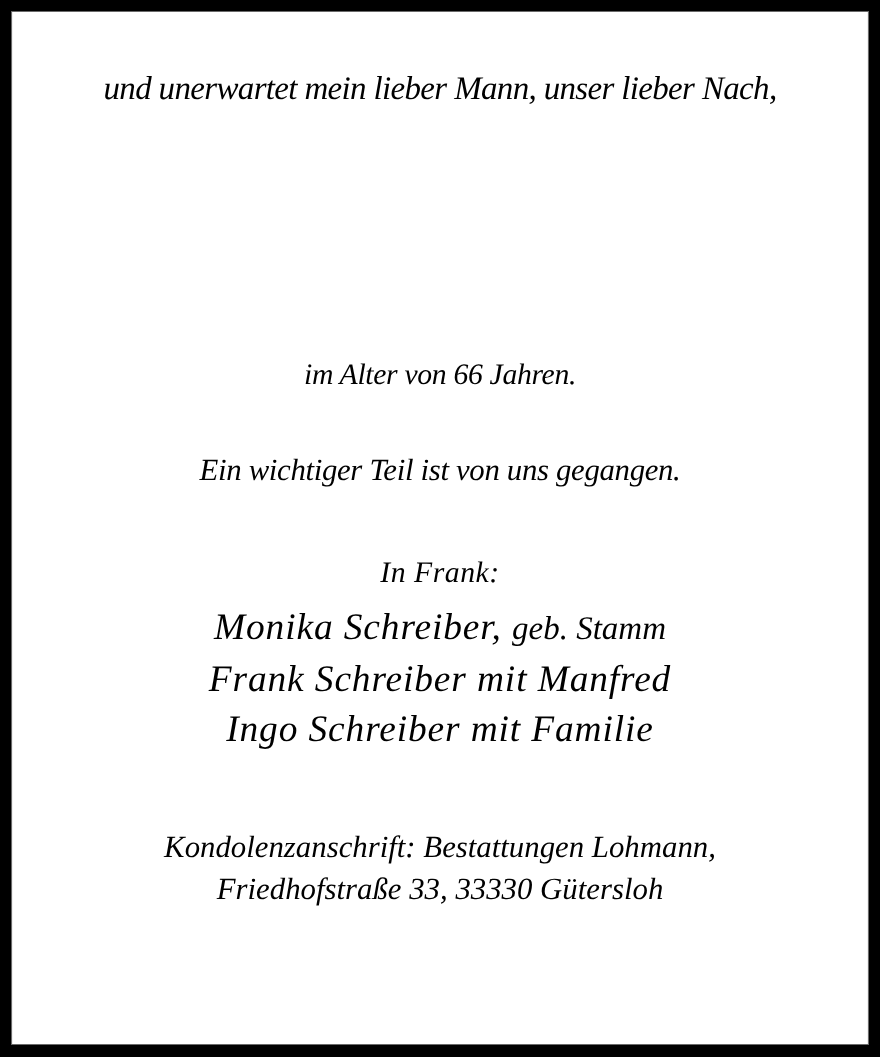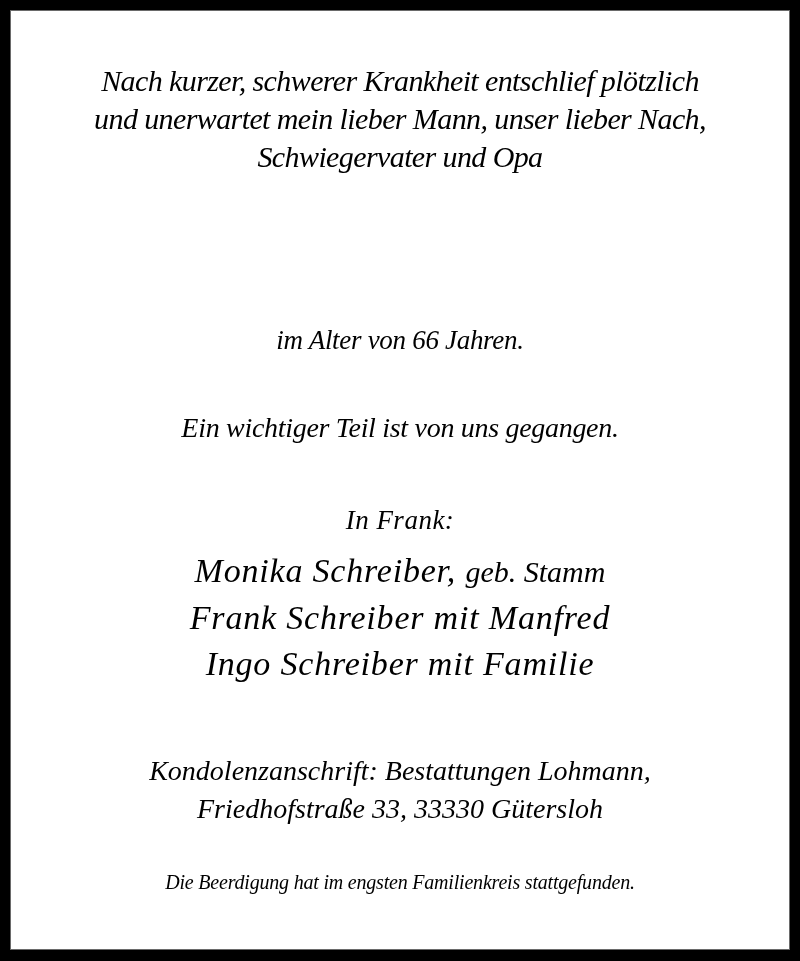--- a/index.html
+++ b/index.html
@@ -29,23 +29,21 @@
   .family { top: 538px; font-size: 34px; line-height: 46px; letter-spacing: 0.8px; }
   .family .small { font-size: 30px; letter-spacing: 0; margin-top: 24px; }
   .address { top: 742px; font-size: 28px; line-height: 38px; letter-spacing: 0; text-align: center; }
   .funeral { top: 858px; font-size: 20px; line-height: 28px; letter-spacing: -0.2px; }
 </style>
 </head>
 <body>
 
 <div class="card">
   <div class="line intro">
-    <div>Nach kurzer, schwerer Krankheit entschlief plötzlich</div>
     <div>und unerwartet mein lieber Mann, unser lieber Nach,</div>
-    <div>Schwiegervater und Opa</div>
   </div>
 
 
   <div class="line age">im Alter von 66 Jahren.</div>
 
   <div class="line motto">Ein wichtiger Teil ist von uns gegangen.</div>
 
   <div class="line inliebe">In Frank:</div>
 
   <div class="line family">
@@ -59,14 +57,13 @@
     <div>
       <span>Ingo Schreiber mit Familie</span>
     </div>
   </div>
 
   <div class="line address">
     <div>Kondolenzanschrift: Bestattungen Lohmann,</div>
     <div>Friedhofstraße 33, 33330 Gütersloh</div>
   </div>
 
-  <div class="line funeral">Die Beerdigung hat im engsten Familienkreis stattgefunden.</div>
 </div>
 
 </body></html>

